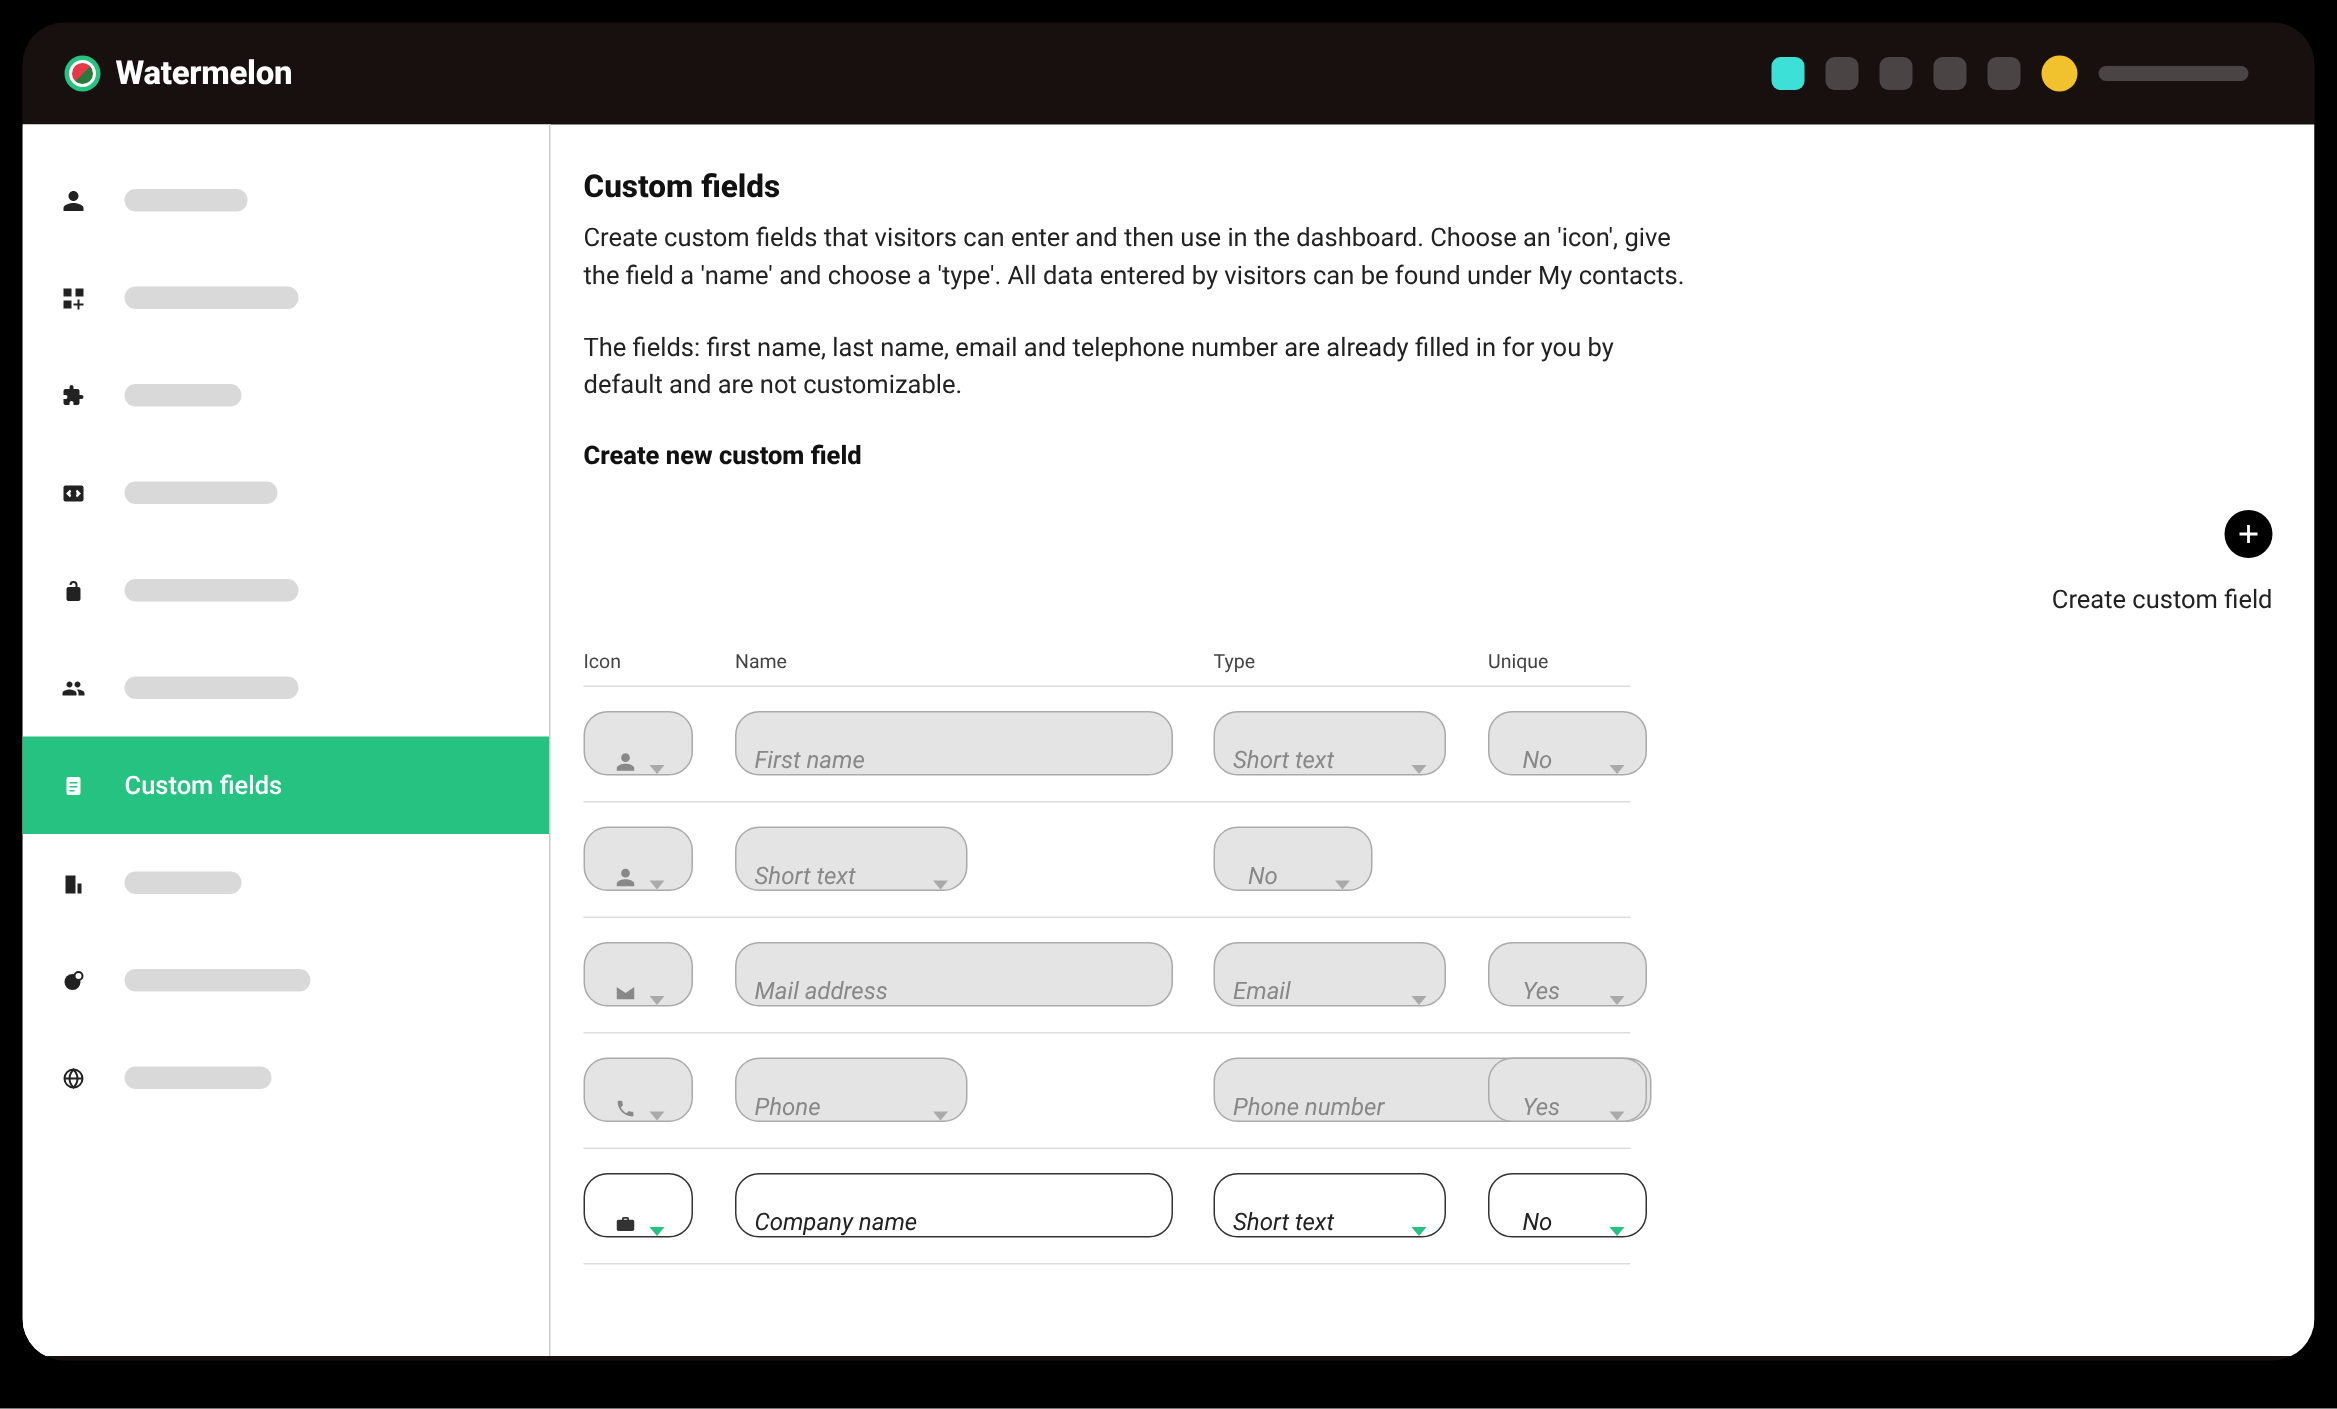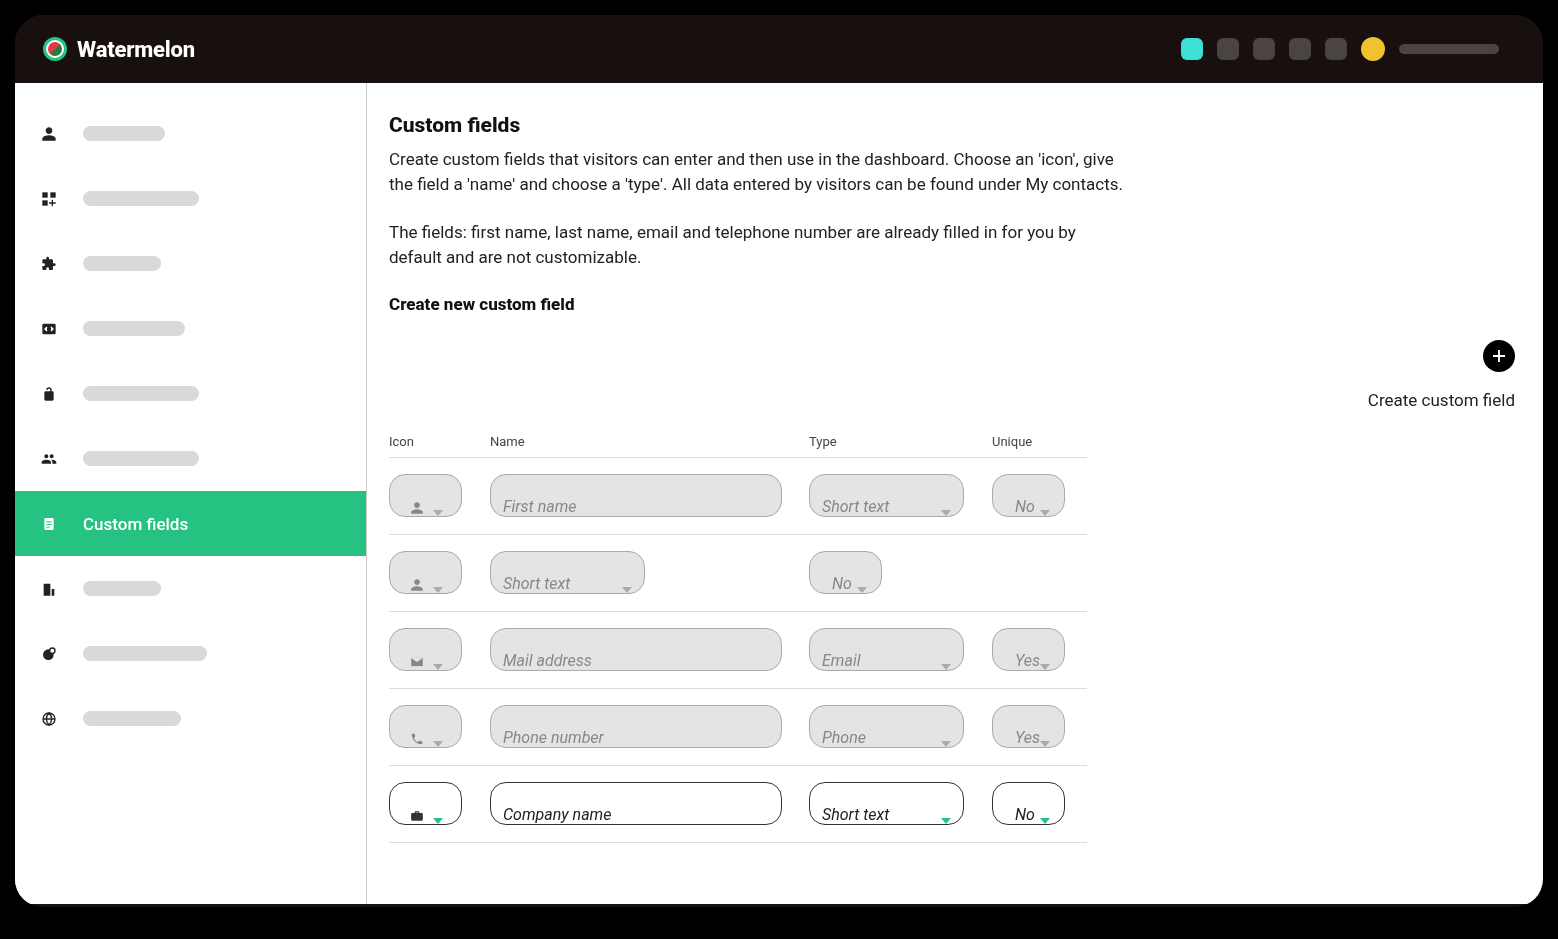--- a/index.html
+++ b/index.html
@@ -215,21 +215,21 @@
   gap: 8px;
 }
 .name-input {
   width: 292px;
 }
 .type-select {
   width: 155px;
   justify-content: space-between;
 }
 .unique-select {
-  width: 73px;
+  width: 106px;
   justify-content: space-between;
   padding: 0 14px 0 22px;
 }
 .disabled-look {
   border: 1.5px solid #aaa;
   background: #e4e4e4;
   color: #888;
 }
 .enabled-look {
   border: 1.5px solid #333;
@@ -484,28 +484,28 @@
                 <div class="icon-select disabled-look">
                   <span class="micon">
                     <svg viewBox="0 0 24 24" width="14" height="14" fill="#888">
                       <path d="M6.6 10.8c1.4 2.8 3.8 5.2 6.6 6.6l2.2-2.2c.3-.3.7-.4 1-.2 1.2.4 2.4.6 3.6.6.6 0 1 .4 1 1V20c0 .6-.4 1-1 1C10.6 21 3 13.4 3 4c0-.6.4-1 1-1h3.4c.6 0 1 .4 1 1 0 1.2.2 2.4.6 3.6.1.3 0 .7-.2 1l-2.2 2.2z"></path>
                     </svg>
                   </span>
                   <span class="caret-down caret-gray"></span>
                 </div>
               </div>
               <div class="cell-inner">
+                <div class="type-select disabled-look">
+                  <span>Phone</span>
+                  <span class="caret-down caret-gray"></span>
+                </div>
+              </div>
+              <div class="cell-inner">
                 <div class="name-input disabled-look">
                   <span>Phone number</span>
-                </div>
-              </div>
-              <div class="cell-inner">
-                <div class="type-select disabled-look">
-                  <span>Phone</span>
-                  <span class="caret-down caret-gray"></span>
                 </div>
               </div>
               <div>
                 <div class="unique-select disabled-look">
                   <span>Yes</span>
                   <span class="caret-down caret-gray"></span>
                 </div>
               </div>
             </div>
             <div class="divider"></div>

